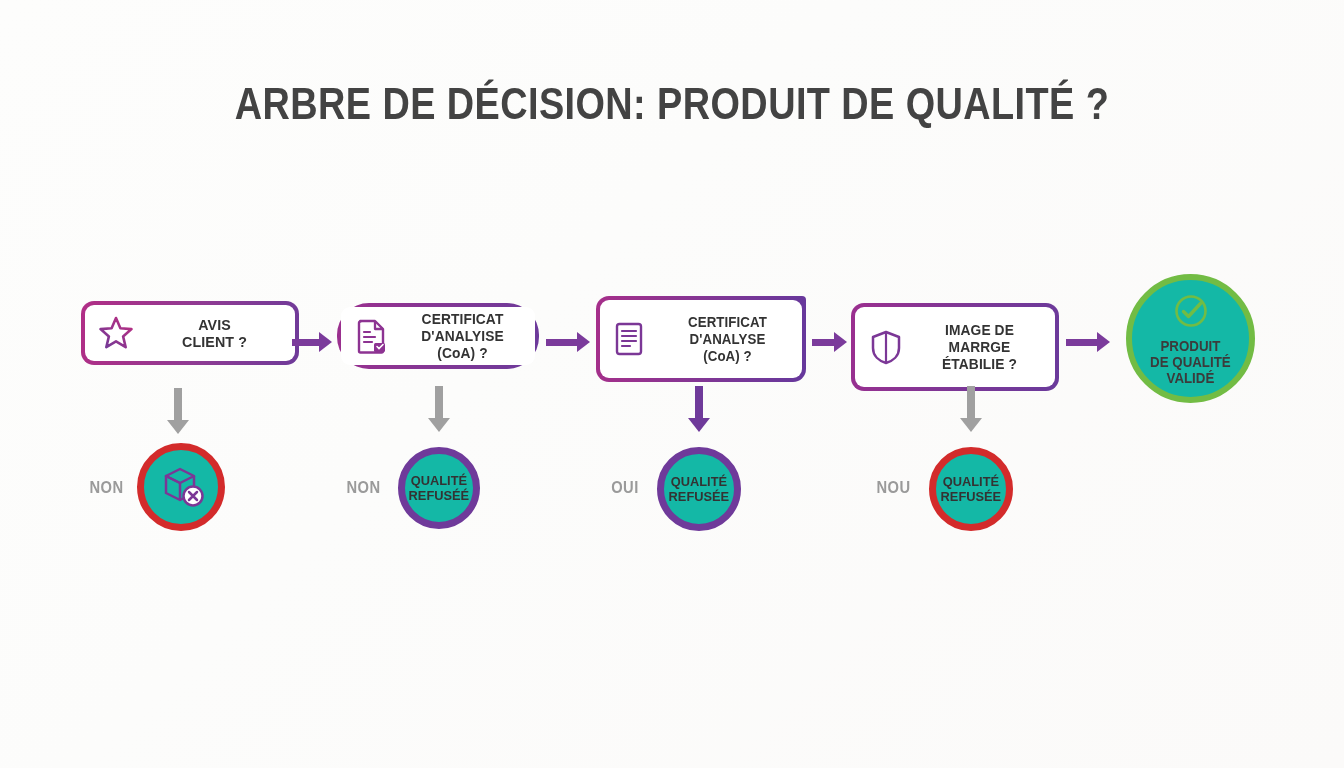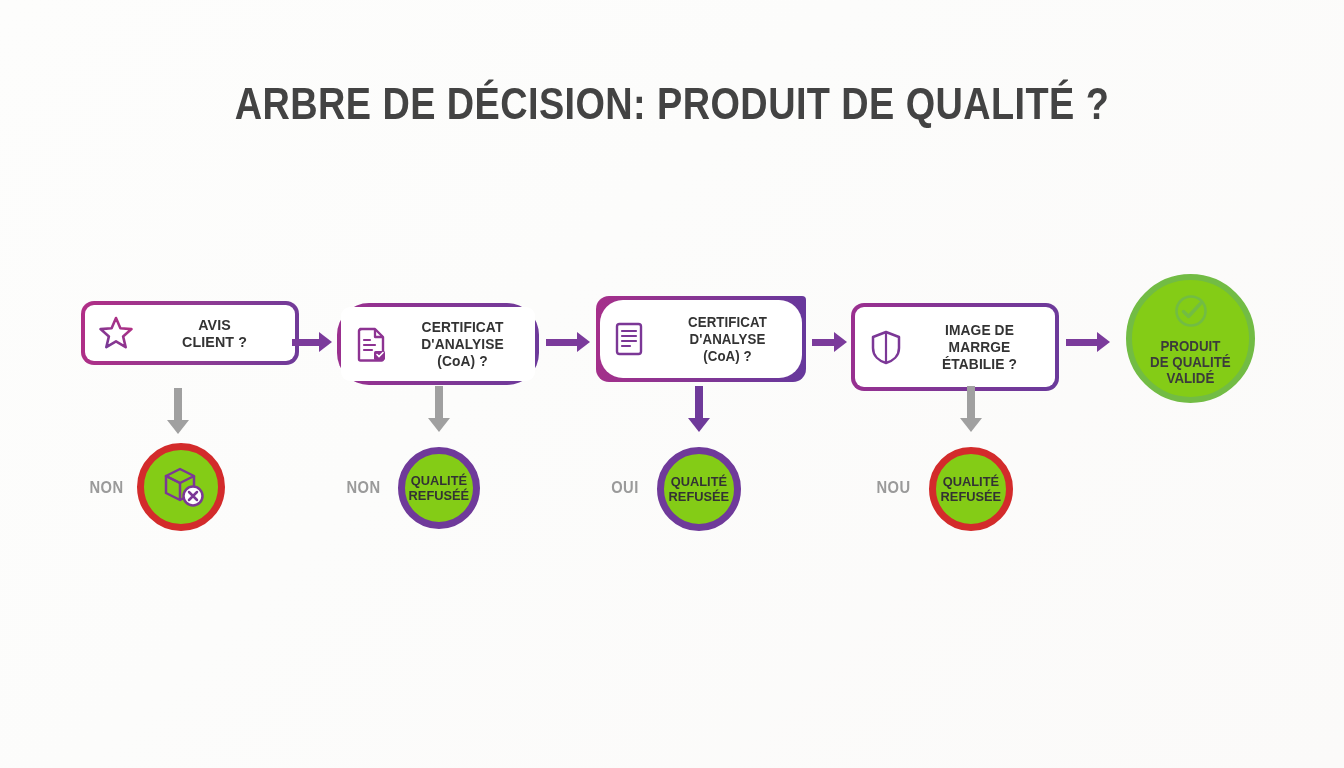--- a/index.html
+++ b/index.html
@@ -78,30 +78,30 @@
     line-height: 17px;
     font-weight: bold;
     color: #333333;
     letter-spacing: 0.1px;
     transform: scaleX(0.95);
   }
   .node-label .l2 { display: block; }
 
   #box-1 { left: 81px;  top: 301px; width: 218px; height: 64px;
            background: linear-gradient(100deg, #b12e86 0%, #8e3b93 55%, #6e3a99 100%); }
-  #box-2 { left: 337px; top: 303px; width: 202px; height: 82px;
+  #box-2 { left: 337px; top: 303px; width: 202px; height: 66px;
            background: linear-gradient(100deg, #9c2f8e 0%, #7e3896 60%, #6b3a9b 100%); border-radius: 32px; }
   #box-3 { left: 596px; top: 296px; width: 210px; height: 86px;
            background: linear-gradient(95deg, #a62f8a 0%, #7c3796 60%, #66389c 100%);
            border-radius: 13px 4px 13px 13px; }
   #box-4 { left: 851px; top: 303px; width: 208px; height: 88px;
            background: linear-gradient(100deg, #9b2f8f 0%, #7b3796 55%, #6a3a9b 100%); }
 
   #box-1 .node-label { font-size: 15px; }
-  #box-3 .node-inner { padding: 0 4px 0 10px; border-radius: 23px; }
+  #box-3 .node-inner { padding: 0 4px 0 10px; }
   #box-3 .node-label { font-size: 14px; }
   #box-4 .node-label { font-size: 14.5px; }
 
   
   .h-arrow {
     position: absolute;
     height: 16px;
     display: flex;
     align-items: center;
   }
@@ -148,21 +148,21 @@
   #varrow-1 { left: 167px; top: 388px; height: 46px; }
   #varrow-2 { left: 428px; top: 386px; height: 46px; }
   #varrow-3 { left: 688px; top: 386px; height: 46px; }
   #varrow-4 { left: 960px; top: 386px; height: 46px; }
 
   
   .circle {
     position: absolute;
     box-sizing: border-box;
     border-radius: 50%;
-    background: #84cc16;
+    background: #14b8a6;
     display: flex;
     flex-direction: column;
     align-items: center;
     justify-content: center;
   }
   .circle-label {
     font-size: 13.5px;
     line-height: 15.5px;
     font-weight: bold;
     color: #333333;

